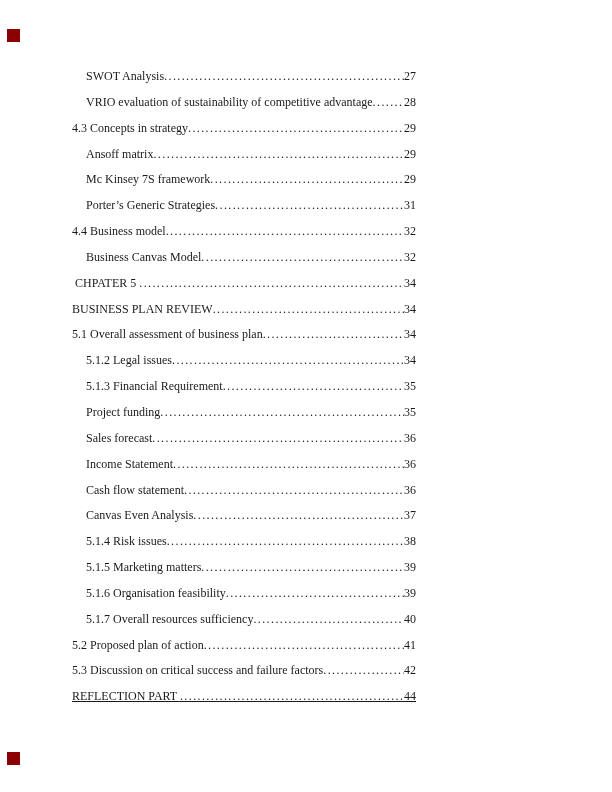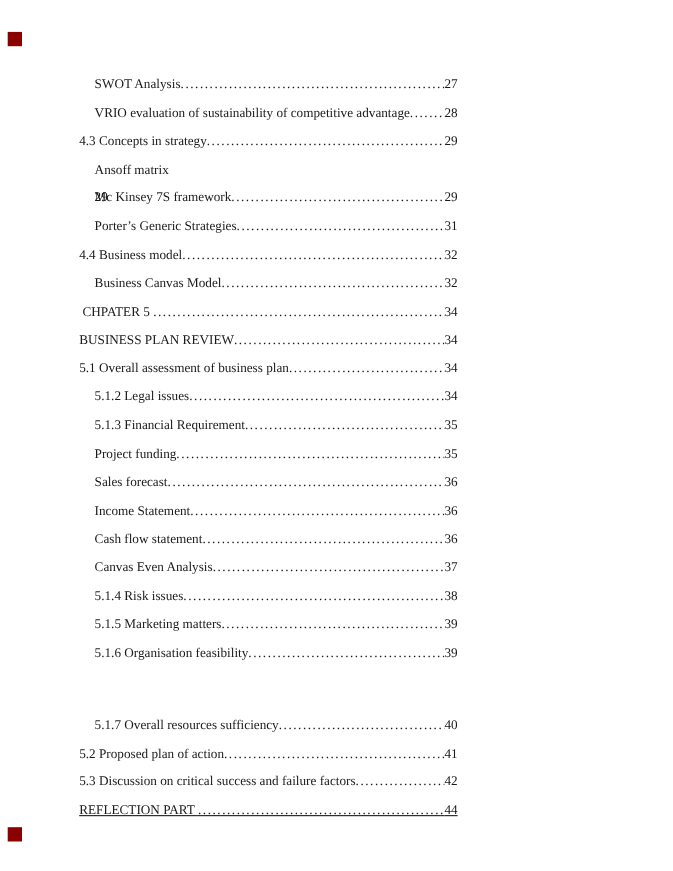--- a/index.html
+++ b/index.html
@@ -78,21 +78,21 @@
       <span class="toc-dots"></span>
       <span class="toc-page">28</span>
     </div>
 
     <div class="toc-row" style="padding-left: 0px;">
       <span class="toc-label">4.3 Concepts in strategy</span>
       <span class="toc-dots"></span>
       <span class="toc-page">29</span>
     </div>
 
-    <div class="toc-row" style="padding-left: 14px; flex-direction: column;">
+    <div class="toc-row" style="padding-left: 14px;">
       <span class="toc-label">Ansoff matrix</span>
       <span class="toc-dots"></span>
       <span class="toc-page">29</span>
     </div>
 
     <div class="toc-row" style="padding-left: 14px;">
       <span class="toc-label">Mc Kinsey 7S framework</span>
       <span class="toc-dots"></span>
       <span class="toc-page">29</span>
     </div>
@@ -186,21 +186,21 @@
       <span class="toc-dots"></span>
       <span class="toc-page">39</span>
     </div>
 
     <div class="toc-row" style="padding-left: 14px;">
       <span class="toc-label">5.1.6 Organisation feasibility</span>
       <span class="toc-dots"></span>
       <span class="toc-page">39</span>
     </div>
 
-    <div class="toc-row" style="padding-left: 14px; margin-top: 40px;">
+    <div class="toc-row" style="padding-left: 14px;">
       <span class="toc-label">5.1.7 Overall resources sufficiency</span>
       <span class="toc-dots"></span>
       <span class="toc-page">40</span>
     </div>
 
     <div class="toc-row" style="padding-left: 0px;">
       <span class="toc-label">5.2 Proposed plan of action</span>
       <span class="toc-dots"></span>
       <span class="toc-page">41</span>
     </div>

